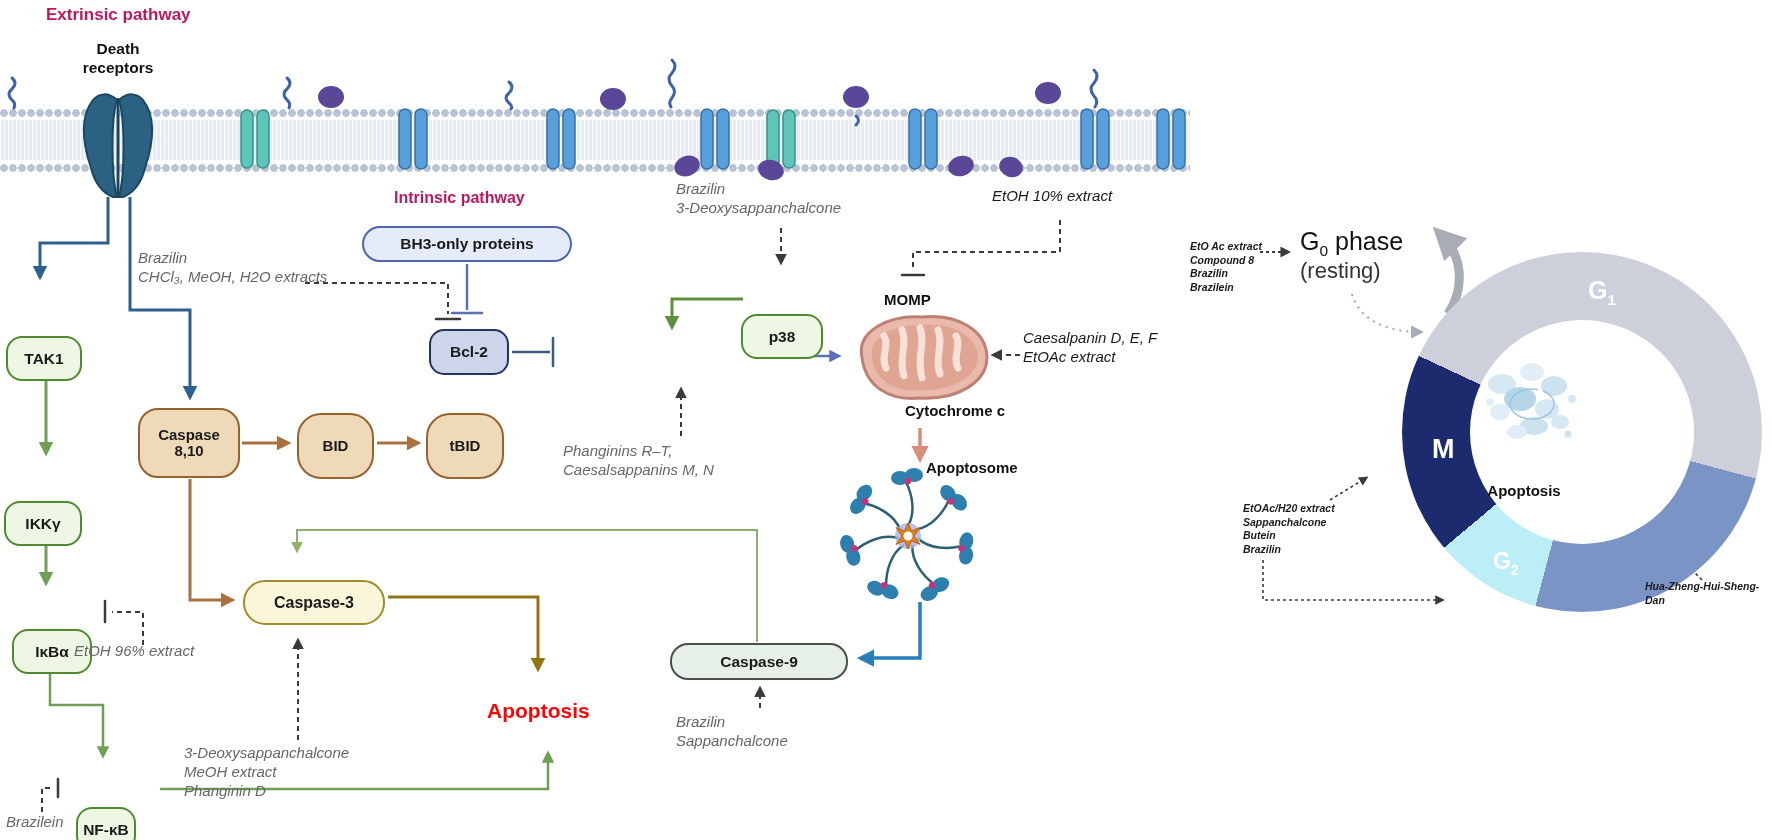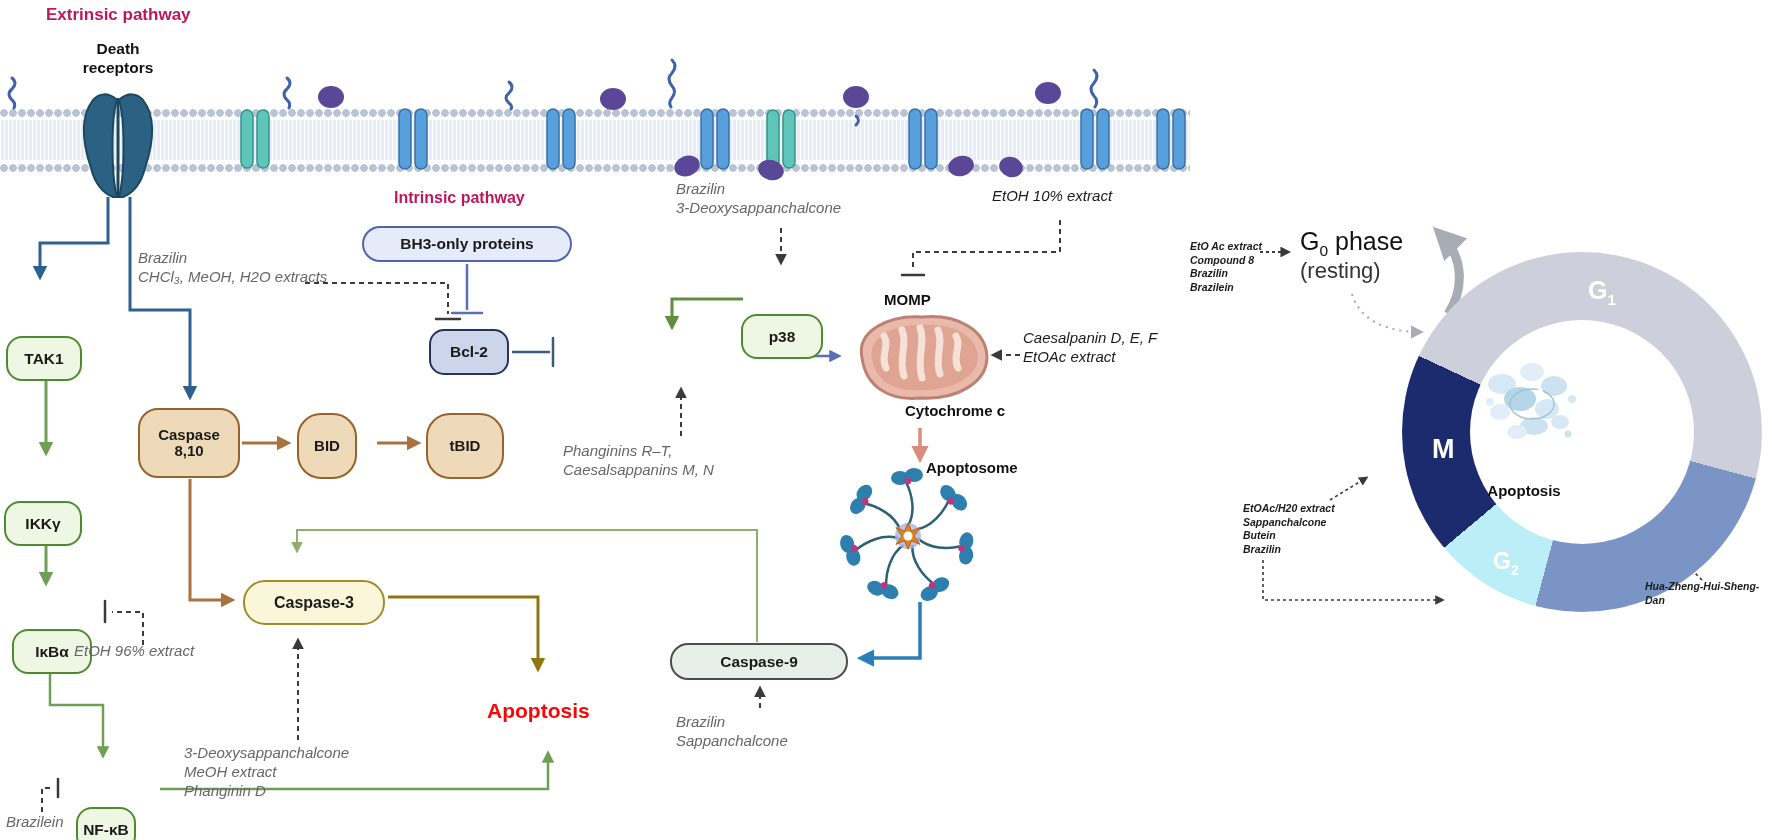--- a/index.html
+++ b/index.html
@@ -267,21 +267,21 @@
   <div class="hdr" style="left:394px;top:189px;font-size:16px;">Intrinsic pathway</div>
   <div class="blabel" style="left:58px;top:40px;width:120px;font-size:15.5px;">Death
 receptors</div>
 
   <div class="node green" style="left:6px;top:299px;width:76px;height:45px;">TAK1</div>
   <div class="node green" style="left:4px;top:464px;width:78px;height:45px;">IKKγ</div>
   <div class="node green" style="left:12px;top:592px;width:80px;height:45px;">IκBα</div>
   <div class="node green" style="left:76px;top:770px;width:60px;height:45px;">NF-κB</div>
   <div class="node tan" style="left:138px;top:408px;width:102px;height:70px;">Caspase
 8,10</div>
-  <div class="node tan" style="left:297px;top:413px;width:60px;height:66px;border-radius:24px;">BID</div>
+  <div class="node tan" style="left:297px;top:413px;width:77px;height:66px;border-radius:24px;">BID</div>
   <div class="node tan" style="left:426px;top:413px;width:78px;height:66px;border-radius:24px;">tBID</div>
   <div class="node lav" style="left:362px;top:226px;width:210px;height:36px;">BH3-only proteins</div>
   <div class="node bcl" style="left:429px;top:329px;width:80px;height:46px;">Bcl-2</div>
   <div class="node green" style="left:741px;top:277px;width:82px;height:45px;">p38</div>
   <div class="node cream" style="left:243px;top:580px;width:142px;height:45px;">Caspase-3</div>
   <div class="node c9" style="left:670px;top:643px;width:178px;height:37px;">Caspase-9</div>
 
   <div class="blabel" style="left:884px;top:291px;">MOMP</div>
   <div class="blabel" style="left:857px;top:402px;margin-left:48px;">Cytochrome c</div>
   <div class="blabel" style="left:926px;top:459px;">Apoptosome</div>

